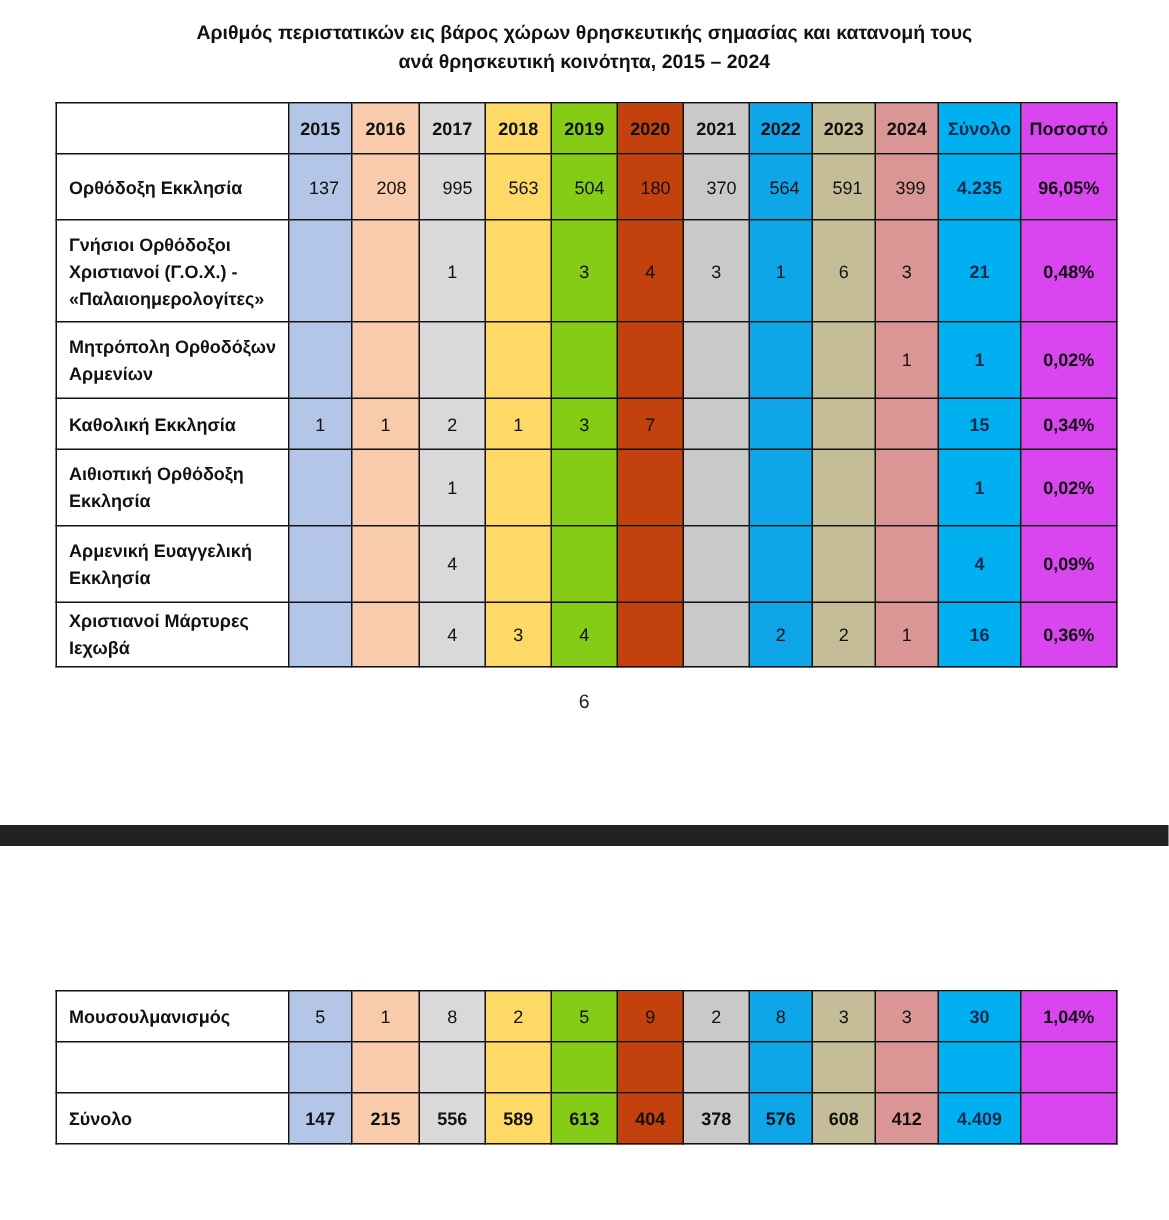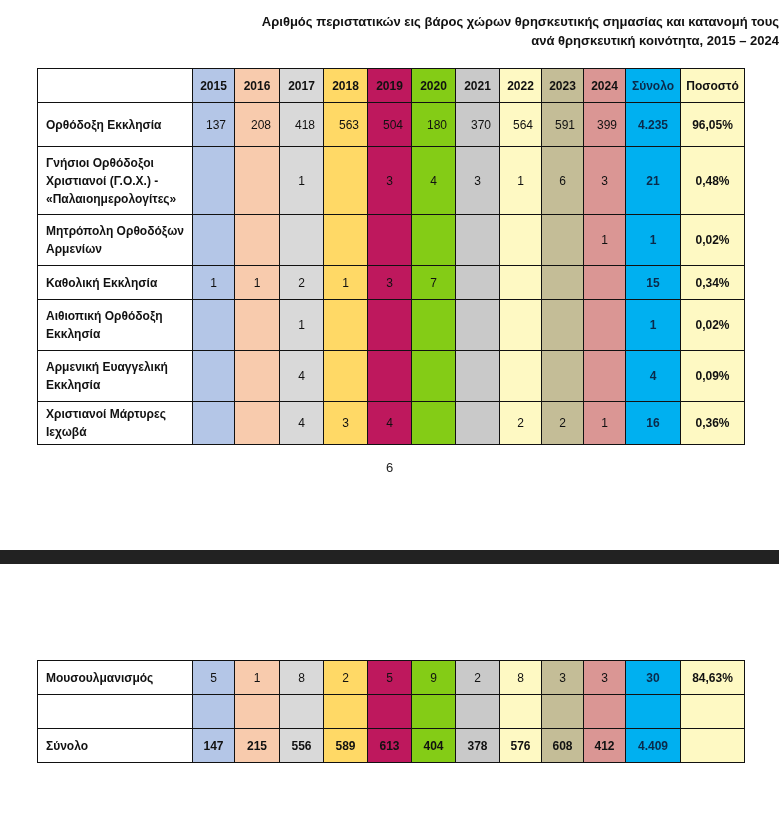--- a/index.html
+++ b/index.html
@@ -1,36 +1,36 @@
 <!DOCTYPE html>
 <html><head>
 <meta charset="utf-8">
 <style>
   html, body { margin: 0; padding: 0; background: #ffffff; }
   body { width: 779px; height: 813px; position: relative; overflow: hidden;
          font-family: "Liberation Sans", "DejaVu Sans", sans-serif; color: #111; }
-  .title { position: absolute; left: 0; top: 12px; width: 779px; text-align: right;
+  .title { position: absolute; left: 0; top: 12px; width: 779px; text-align: center;
            font-weight: bold; font-size: 13px; line-height: 19px; color: #111; }
   table { position: absolute; left: 37px; border-collapse: collapse; table-layout: fixed; }
   td, th { border: 1px solid #111; padding: 0; font-size: 12px; text-align: center;
            vertical-align: middle; }
   th { font-weight: bold; }
   td.label { text-align: left; font-weight: bold; padding: 0 8px; line-height: 18px; background: #fff; }
   td.r { text-align: right; padding-right: 8px; }
   td.b { font-weight: bold; }
   #t1 { top: 68px; }
   #t2 { top: 660px; }
   .c0 { width: 155px; }
   .c2015 { width: 42px; } .c2016 { width: 45px; } .c2017 { width: 44px; } .c2018 { width: 44px; }
   .c2019 { width: 44px; } .c2020 { width: 44px; } .c2021 { width: 44px; } .c2022 { width: 42px; }
   .c2023 { width: 42px; } .c2024 { width: 42px; } .csum { width: 55px; } .cpct { width: 64px; }
   .y2015 { background: #b4c6e7; } .y2016 { background: #f8cbad; } .y2017 { background: #d9d9d9; }
-  .y2018 { background: #ffd966; } .y2019 { background: #be185d; } .y2020 { background: #84cc16; }
-  .y2021 { background: #c9c9c9; } .y2022 { background: #fef9c3; margin-left: 32px; } .y2023 { background: #c4bd97; }
-  .y2024 { background: #da9694; } .ysum { background: #00b0f0; color: #0b2a4a; } .ypct { background: #fef9c3; }
+  .y2018 { background: #ffd966; } .y2019 { background: #84cc16; } .y2020 { background: #c2410c; }
+  .y2021 { background: #c9c9c9; } .y2022 { background: #0ea5e9; margin-left: 32px; } .y2023 { background: #c4bd97; }
+  .y2024 { background: #da9694; } .ysum { background: #00b0f0; color: #0b2a4a; } .ypct { background: #d946ef; }
   .page-num { position: absolute; left: 0; width: 779px; top: 460px; text-align: center; font-size: 13px; color: #222; }
   .band { position: absolute; left: 0; top: 550px; width: 779px; height: 14px; background: #222222; }
 </style>
 </head>
 <body>
 
 <div class="title">
   <div>Αριθμός περιστατικών εις βάρος χώρων θρησκευτικής σημασίας και κατανομή τους</div>
   <div>ανά θρησκευτική κοινότητα, 2015 – 2024</div>
 </div>
@@ -67,21 +67,21 @@
       <th class="ysum">Σύνολο</th>
       <th class="ypct">Ποσοστό</th>
     </tr>
   </thead>
   <tbody>
 
     <tr style="height:44px">
       <td class="label">Ορθόδοξη Εκκλησία</td>
       <td class="y2015 r">137</td>
       <td class="y2016 r">208</td>
-      <td class="y2017 r">418</td>
+      <td class="y2017 r">995</td>
       <td class="y2018 r">563</td>
       <td class="y2019 r">504</td>
       <td class="y2020 r">180</td>
       <td class="y2021 r">370</td>
       <td class="y2022 r">564</td>
       <td class="y2023 r">591</td>
       <td class="y2024 r">399</td>
       <td class="ysum b">4.235</td>
       <td class="ypct b">96,05%</td>
     </tr>
@@ -213,21 +213,21 @@
       <td class="y2016">1</td>
       <td class="y2017">8</td>
       <td class="y2018">2</td>
       <td class="y2019">5</td>
       <td class="y2020">9</td>
       <td class="y2021">2</td>
       <td class="y2022">8</td>
       <td class="y2023">3</td>
       <td class="y2024">3</td>
       <td class="ysum b">30</td>
-      <td class="ypct b">84,63%</td>
+      <td class="ypct b">1,04%</td>
     </tr>
 
     <tr style="height:34px">
       <td class="label"></td>
       <td class="y2015"></td>
       <td class="y2016"></td>
       <td class="y2017"></td>
       <td class="y2018"></td>
       <td class="y2019"></td>
       <td class="y2020"></td>

